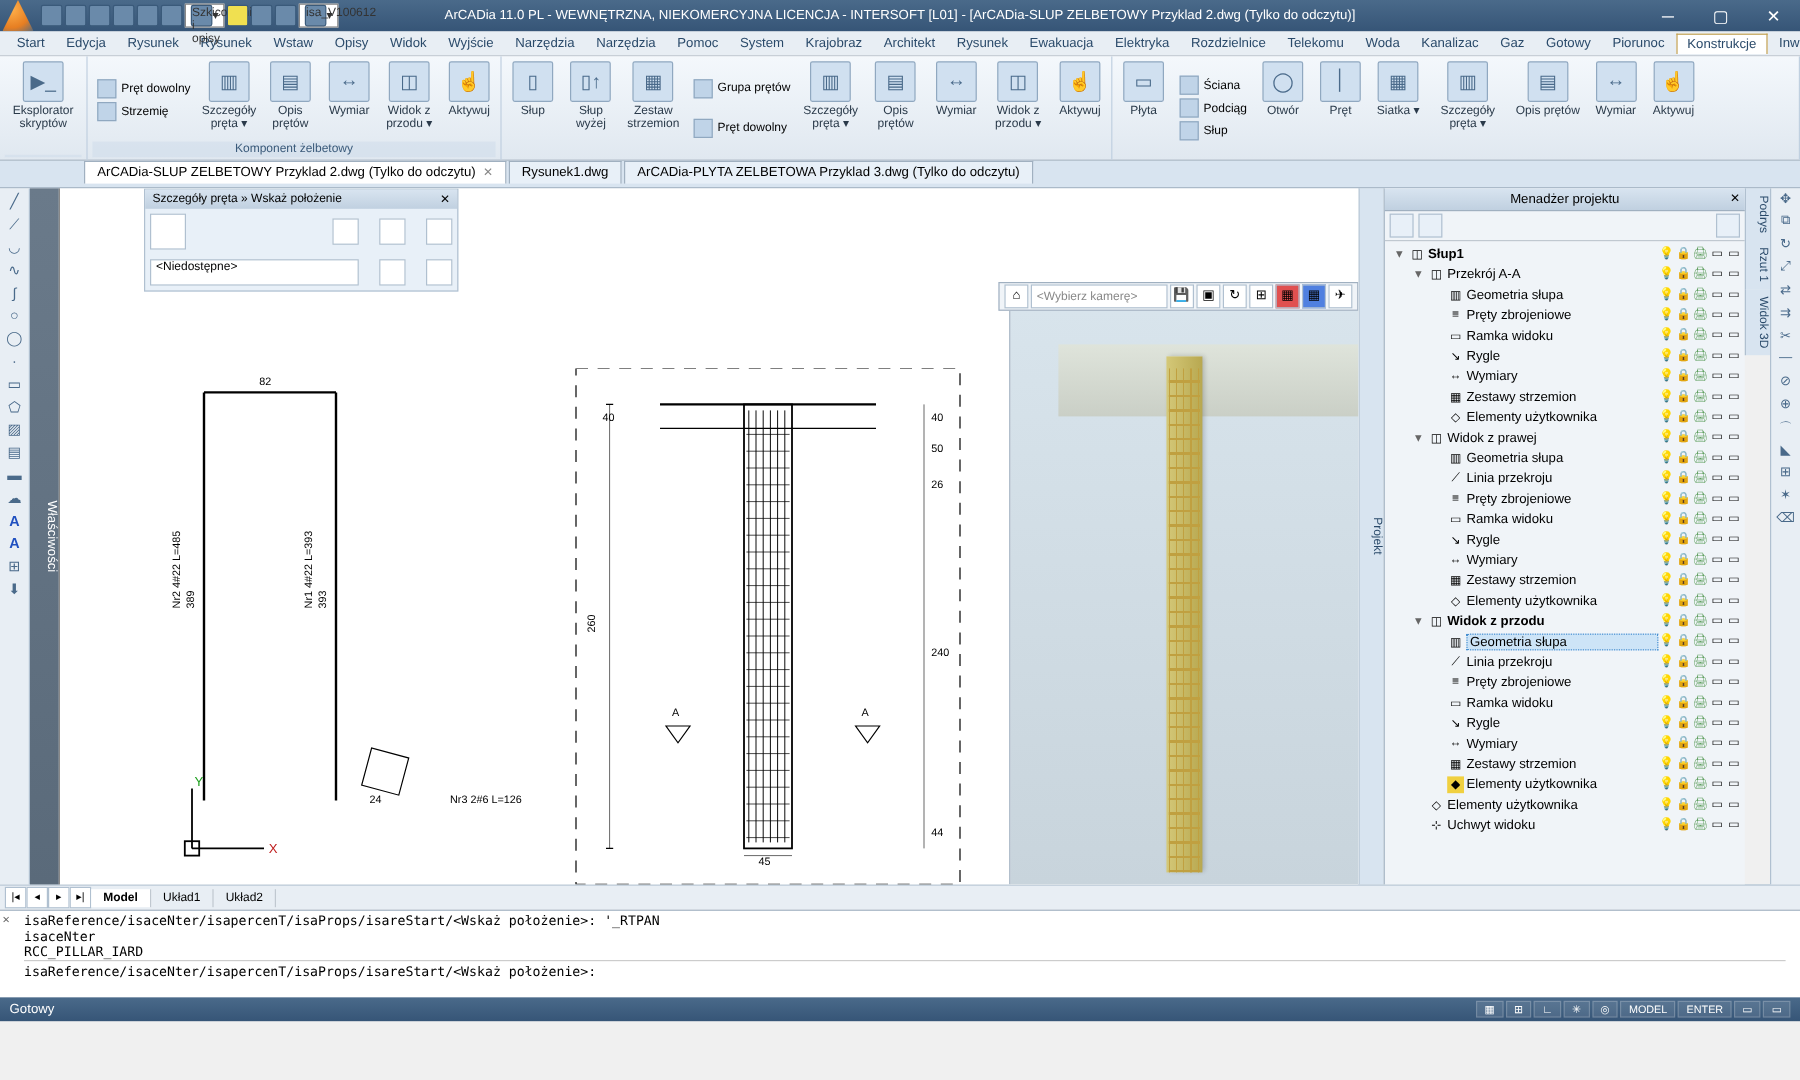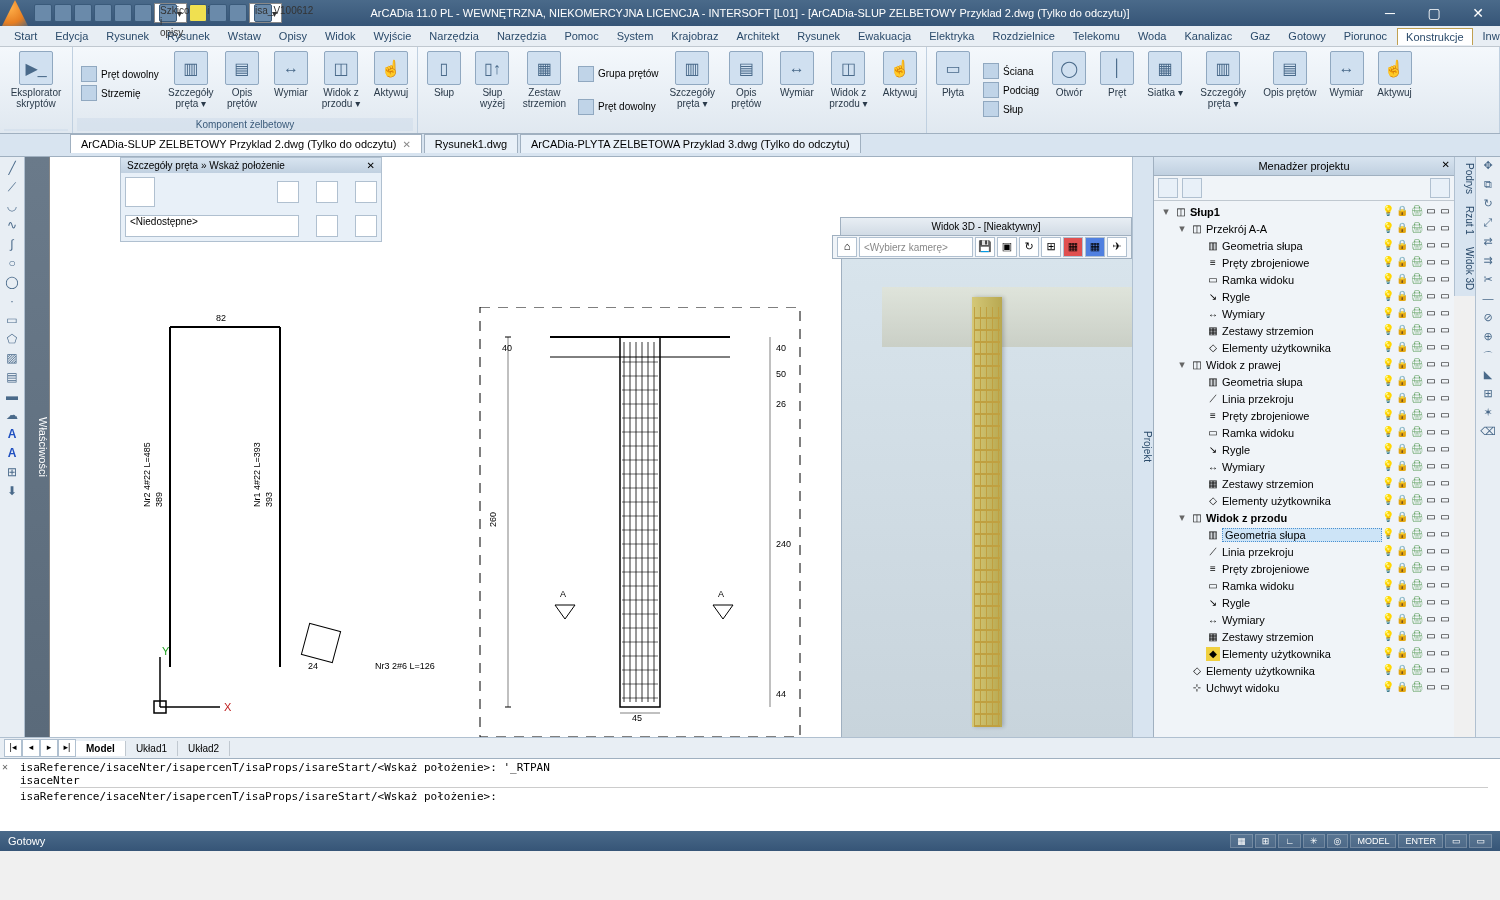--- a/index.html
+++ b/index.html
@@ -428,21 +428,20 @@
       <text class="dim" x="646" y="44">40</text>
       <text class="dim" x="646" y="70">50</text>
       <text class="dim" x="646" y="100">26</text>
       <text class="dim" x="646" y="240">240</text>
       <text class="dim" x="646" y="390">44</text>
 
       <text class="dim" x="502" y="414">45</text>
       <line x1="490" y1="406" x2="530" y2="406" stroke-width="0.5"></line>
     </svg>
 
-    <div class="view3d-hdr">Widok 3D - [Nieaktywny]</div>
     <div class="view3d-tb">
       <span>⌂</span>
       <div class="sel">&lt;Wybierz kamerę&gt;</div>
       <span>💾</span>
       <span>▣</span>
       <span>↻</span>
       <span>⊞</span>
       <span style="background:#e05050">▦</span>
       <span style="background:#5080e0">▦</span>
       <span>✈</span>
@@ -852,20 +851,21 @@
       <div class="t">Układ1</div>
       <div class="t">Układ2</div>
     </div>
 </div>
 
 <div class="cmd">
   <div class="x">✕</div>
   <div class="lines" id="cmdlines">
       <div>isaReference/isaceNter/isapercenT/isaProps/isareStart/&lt;Wskaż położenie&gt;: '_RTPAN</div>
       <div>isaceNter</div>
+      <div>RCC_PILLAR_IARD</div>
     </div>
   <input type="text" value="isaReference/isaceNter/isapercenT/isaProps/isareStart/&lt;Wskaż położenie&gt;:" style="">
 </div>
 
 <div class="status">
   <span>Gotowy</span>
   <div class="right">
     <div class="sbtn">▦</div>
     <div class="sbtn">⊞</div>
     <div class="sbtn">∟</div>

